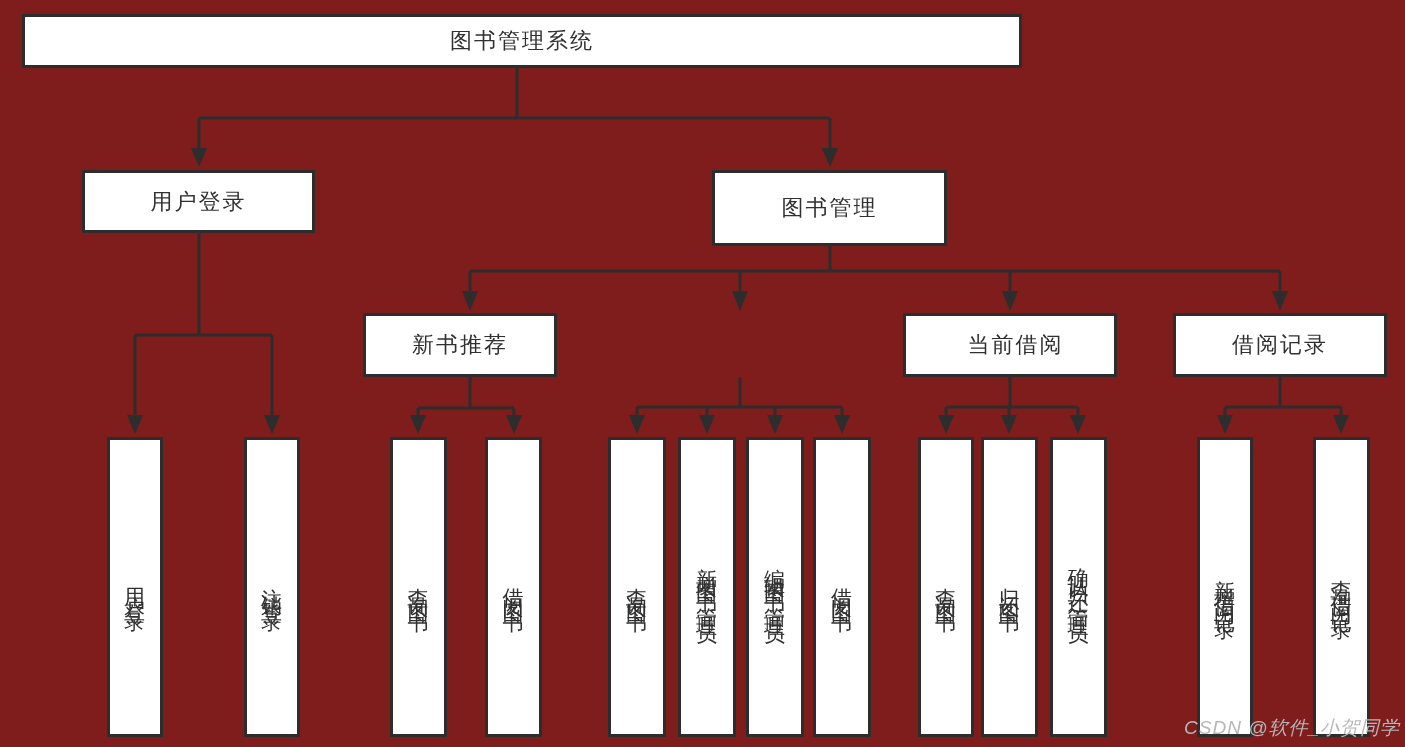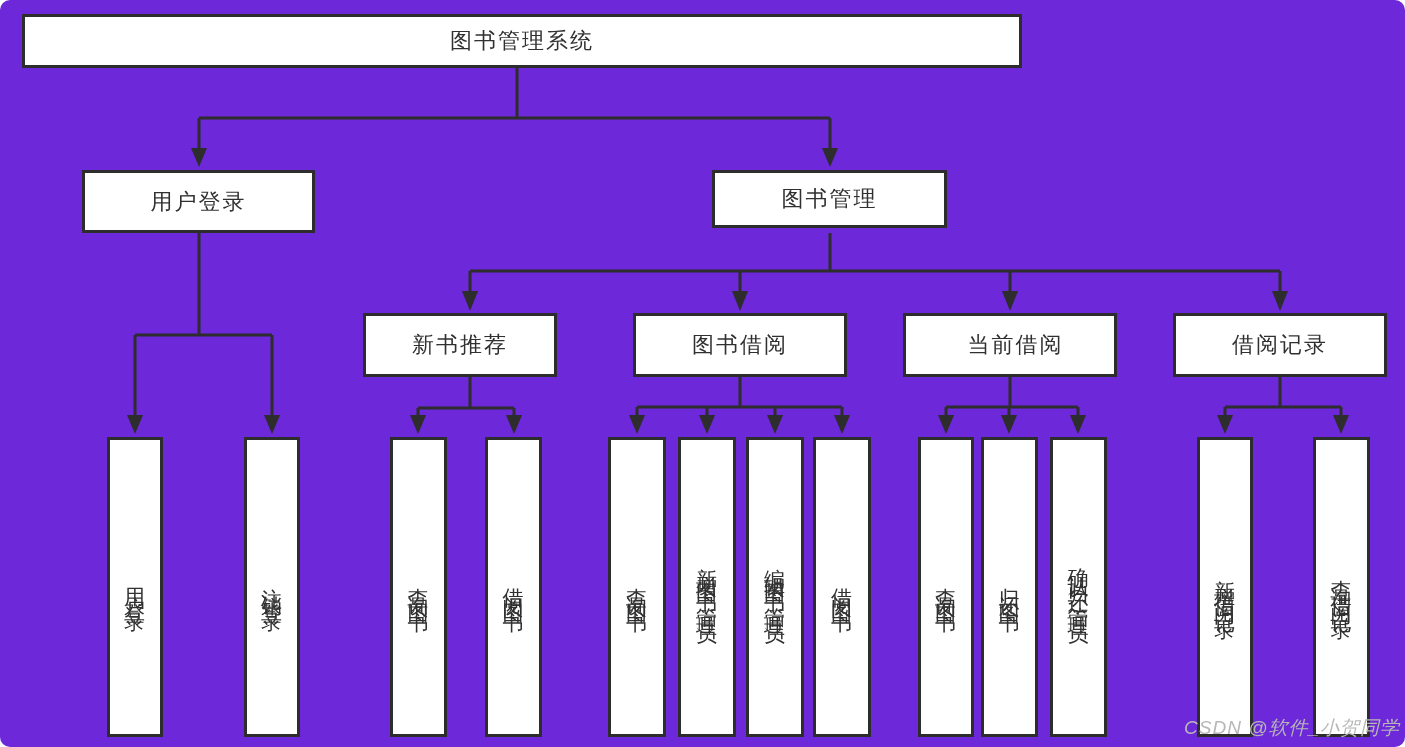--- a/index.html
+++ b/index.html
@@ -1,23 +1,22 @@
 <!DOCTYPE html>
 <html><head>
 <meta charset="utf-8">
 <style>
   html, body { margin: 0; padding: 0; background: #ffffff; }
   #stage {
     position: relative;
     width: 1405px;
     height: 747px;
-    background: #6d28d9;
+    background: #7f1d1d;
     font-family: "Liberation Sans", "DejaVu Sans", sans-serif;
     overflow: hidden;
-    border-radius: 10px;
   }
   #wires {
     position: absolute;
     left: 0; top: 0;
     width: 1405px; height: 747px;
     pointer-events: none;
   }
   .box {
     position: absolute;
     box-sizing: border-box;
@@ -96,24 +95,23 @@
       <polygon points="1001,415 1017,415 1009,434"></polygon>
       <polygon points="1070,415 1086,415 1078,434"></polygon>
       <polygon points="1217,415 1233,415 1225,434"></polygon>
       <polygon points="1333,415 1349,415 1341,434"></polygon>
     </g>
   </svg>
 
   <div class="box hbox" style="left:22px; top:14px; width:1000px; height:54px;">图书管理系统</div>
 
   <div class="box hbox" style="left:82px; top:170px; width:233px; height:63px;">用户登录</div>
-  <div class="box hbox" style="left:712px; top:170px; width:235px; height:58px;">图书管理</div>
+  <div class="box hbox" style="left:712px; top:170px; width:235px; height:76px;">图书管理</div>
 
   <div class="box hbox" style="left:363px; top:313px; width:194px; height:64px;">新书推荐</div>
-  <div class="box hbox" style="left:633px; top:313px; width:214px; height:64px;">图书借阅</div>
   <div class="box hbox" style="left:903px; top:313px; width:214px; height:64px;padding-left:11px;">当前借阅</div>
   <div class="box hbox" style="left:1173px; top:313px; width:214px; height:64px;">借阅记录</div>
 
   <div class="box leaf" style="left:107px; top:437px; width:56px; height:300px;">
     <span class="vtext">用户登录</span>
   </div>
   <div class="box leaf" style="left:244px; top:437px; width:56px; height:300px;">
     <span class="vtext">注销登录</span>
   </div>
 

